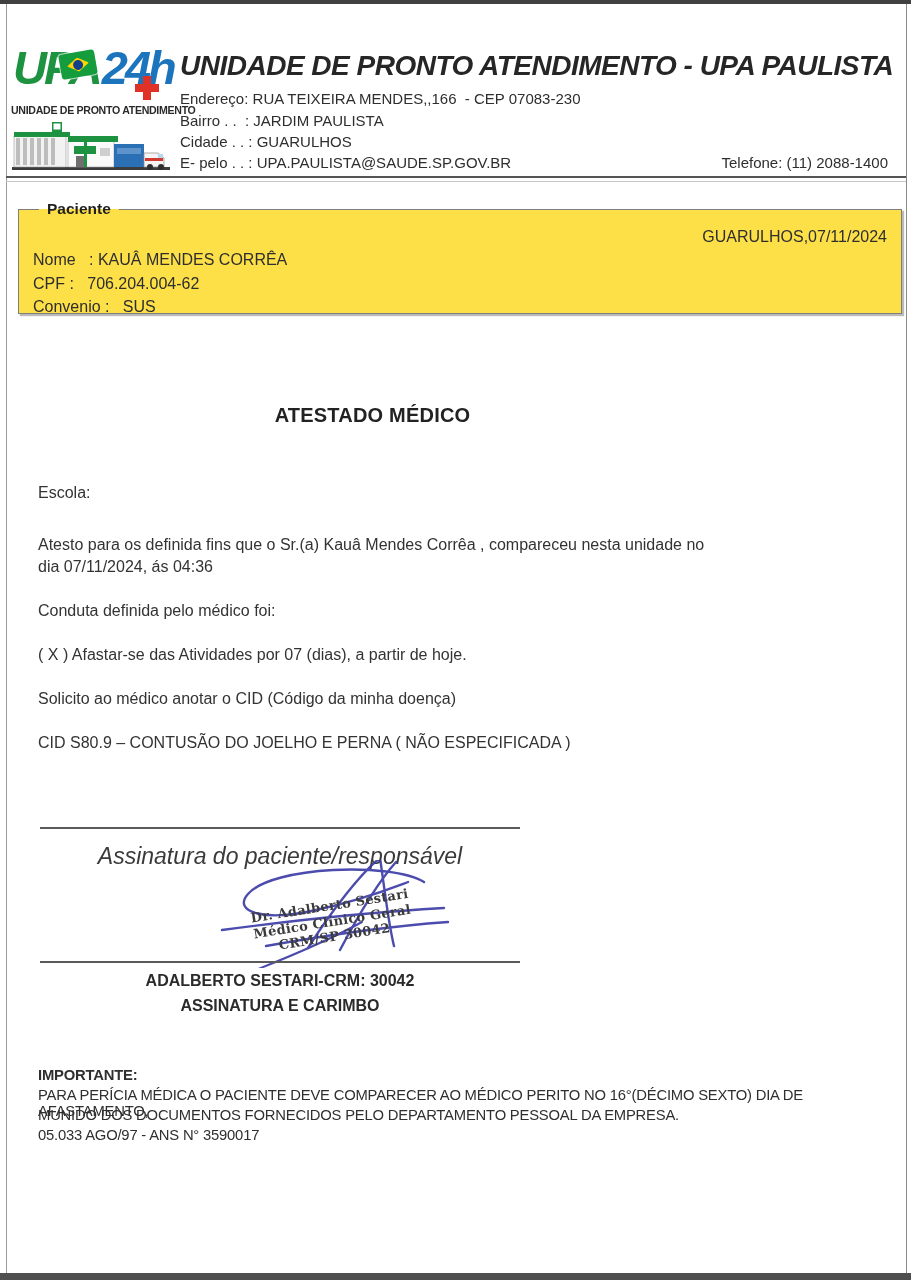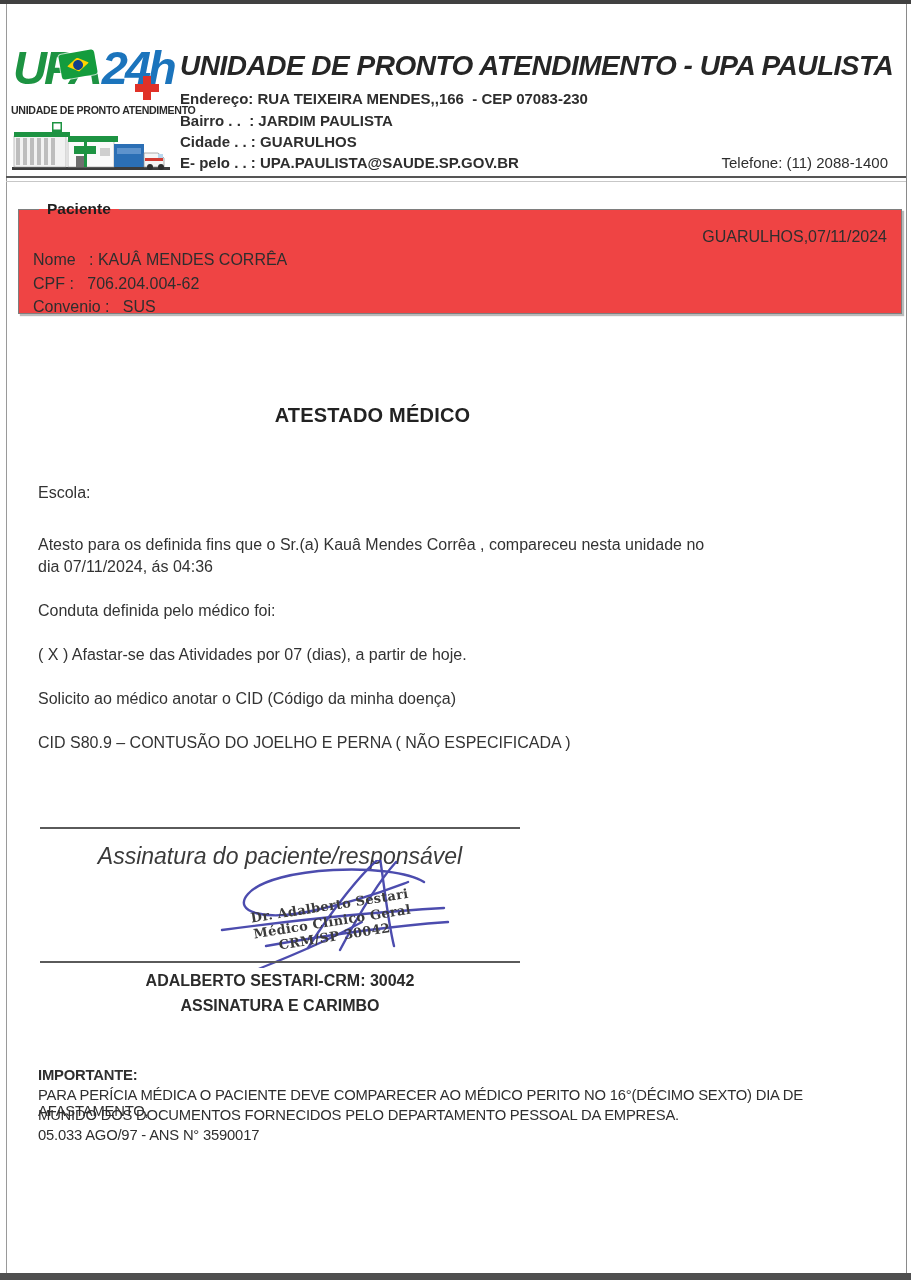--- a/index.html
+++ b/index.html
@@ -24,29 +24,29 @@
   .flag .diamond{position:absolute;left:50%;top:50%;width:22px;height:14px;background:#ffd400;transform:translate(-50%,-50%) ;clip-path:polygon(50% 0,100% 50%,50% 100%,0 50%);}
   .flag .circle{position:absolute;left:50%;top:50%;width:10px;height:10px;border-radius:50%;background:#123f8c;transform:translate(-50%,-50%);}
   .red-cross{left:135px;top:76px;width:24px;height:24px;}
   .red-cross:before{content:"";position:absolute;left:8px;top:0;width:8px;height:24px;background:#e03127;}
   .red-cross:after{content:"";position:absolute;left:0;top:8px;width:24px;height:8px;background:#e03127;}
   .logo-tagline{left:11px;top:104px;width:162px;font-size:10.6px;font-weight:bold;letter-spacing:-0.3px;color:#2a2a2a;white-space:nowrap;}
   .building{left:12px;top:120px;}
 
   
   .header-title{left:180px;top:50px;width:720px;font-size:28px;font-weight:bold;font-style:italic;color:#262626;letter-spacing:-0.5px;}
-  .addr{left:180px;font-size:15px;color:#2e2e2e;font-weight:bold;}
+  .addr{left:180px;font-size:15px;color:#2e2e2e;}
   .addr.l1{top:90px;} .addr.l2{top:112px;text-align:center;} .addr.l3{top:133px;} .addr.l4{top:154px;}
   .phone{left:600px;top:154px;width:288px;text-align:right;font-size:15px;color:#2e2e2e;}
 
   
   fieldset.patient{
     position:absolute;left:18px;top:200px;width:856px;height:104px;
     border:1px solid #7e7e7e;box-shadow:2px 2px 1px rgba(130,130,130,.55);
-    margin:0;padding:0 12px 8px 14px;background:#ef4444;
+    margin:0;padding:0 12px 8px 14px;background:#fde047;
   }
   fieldset.patient legend{font-size:15.5px;font-weight:bold;color:#1f1f1f;padding:0 8px;margin-left:6px;}
   .city-date{position:absolute;top:10px;right:14px;font-size:16px;color:#2e2e2e;}
   .p-row{font-size:16px;color:#2e2e2e;line-height:23.5px;}
   .p-rows{margin-top:30px;}
 
   
   .doc-title{left:0;top:404px;width:745px;text-align:center;font-size:20px;font-weight:bold;color:#222;letter-spacing:0.2px;}
   .body-line{left:38px;font-size:16px;color:#333;}
 

